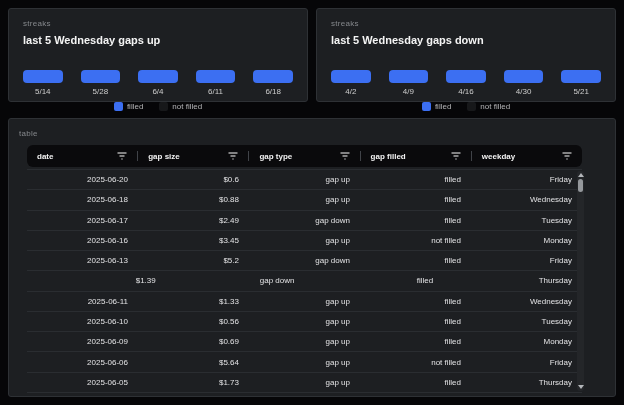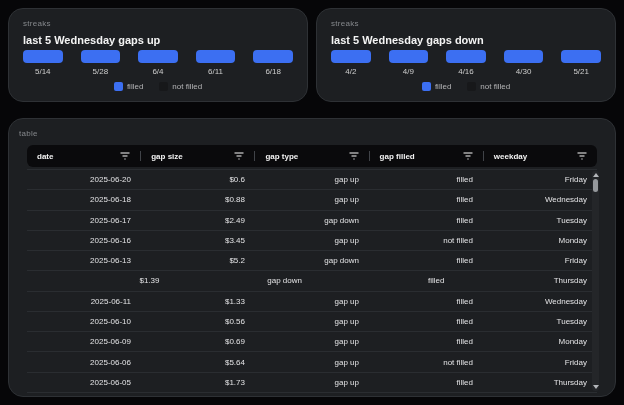--- a/index.html
+++ b/index.html
@@ -3,41 +3,41 @@
 <meta charset="utf-8">
 <style>
   * { box-sizing: border-box; margin: 0; padding: 0; }
   html, body { width: 624px; height: 405px; background: #060608; overflow: hidden; }
   body { font-family: "Liberation Sans", sans-serif; color: #e6e6e6; }
   .page { width: 624px; height: 405px; padding: 8px; }
 
   .card {
     background: #1d1f22;
     border: 1px solid #2e3135;
-    border-radius: 15px;
+    border-radius: 3px;
   }
   .card-label { font-size: 8px; color: #85888c; letter-spacing: .3px; }
 
   
   .top-row { display: flex; gap: 8px; margin-bottom: 16px; }
   .streak-card { flex: 1; height: 94px; padding: 10px 14px 7px 14px; }
   .streak-title { font-size: 11px; font-weight: bold; color: #f4f4f4; margin-top: 6px; }
-  .bars { display: flex; gap: 18px; margin-top: 4px; }
+  .bars { display: flex; gap: 18px; margin-top: 24px; }
   .bar-group { flex: 1; text-align: center; }
   .streak-bar { height: 13px; border-radius: 4px; background: #2a2c30; }
   .streak-bar.filled { background: var(--accent, #3c6ff2); }
   .bar-date { font-size: 8px; color: #cdcdcd; margin-top: 4px; }
   .legend { display: flex; justify-content: center; align-items: center; gap: 16px; margin-top: 6px; }
   .legend-item { display: flex; align-items: center; gap: 4px; font-size: 8px; color: #b4b4b6; }
   .swatch { width: 9px; height: 9px; border-radius: 2px; display: inline-block; }
   .swatch.filled { background: var(--accent, #3c6ff2); }
   .swatch.notfilled { background: var(--notfilled, #17181a); }
 
   
-  .table-card { height: 279px; padding: 10px 10px 8px 10px; }
+  .table-card { height: 279px; padding: 10px 25px 8px 10px; }
   .thead {
     margin: 7px 8px 0 8px;
     height: 22px;
     background: #0a0a0c;
     border-radius: 6px;
     display: flex;
     align-items: center;
   }
   .th { flex: 1; display: flex; justify-content: space-between; align-items: center; padding: 0 10px; text-align: center; }
   .th-label { font-size: 8px; font-weight: bold; color: #f2f2f2; }

